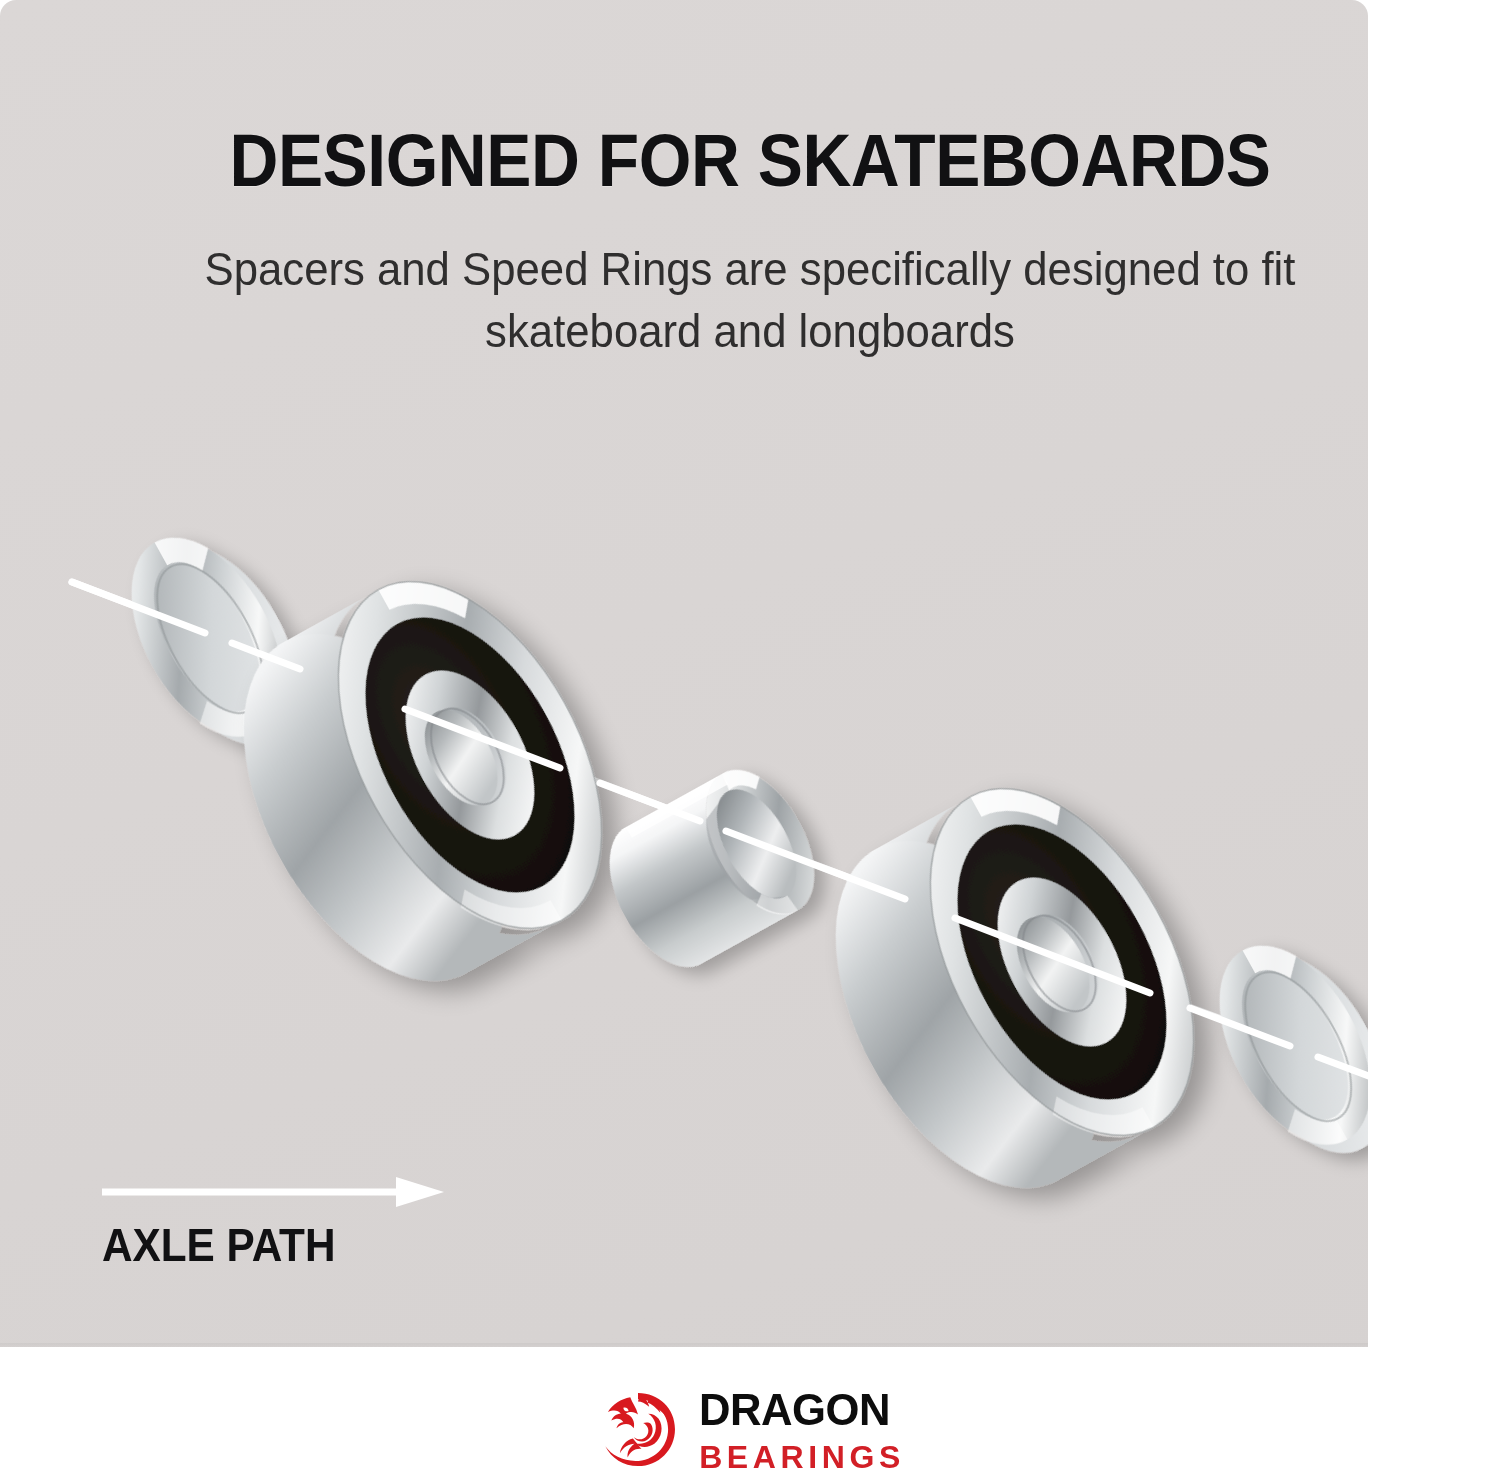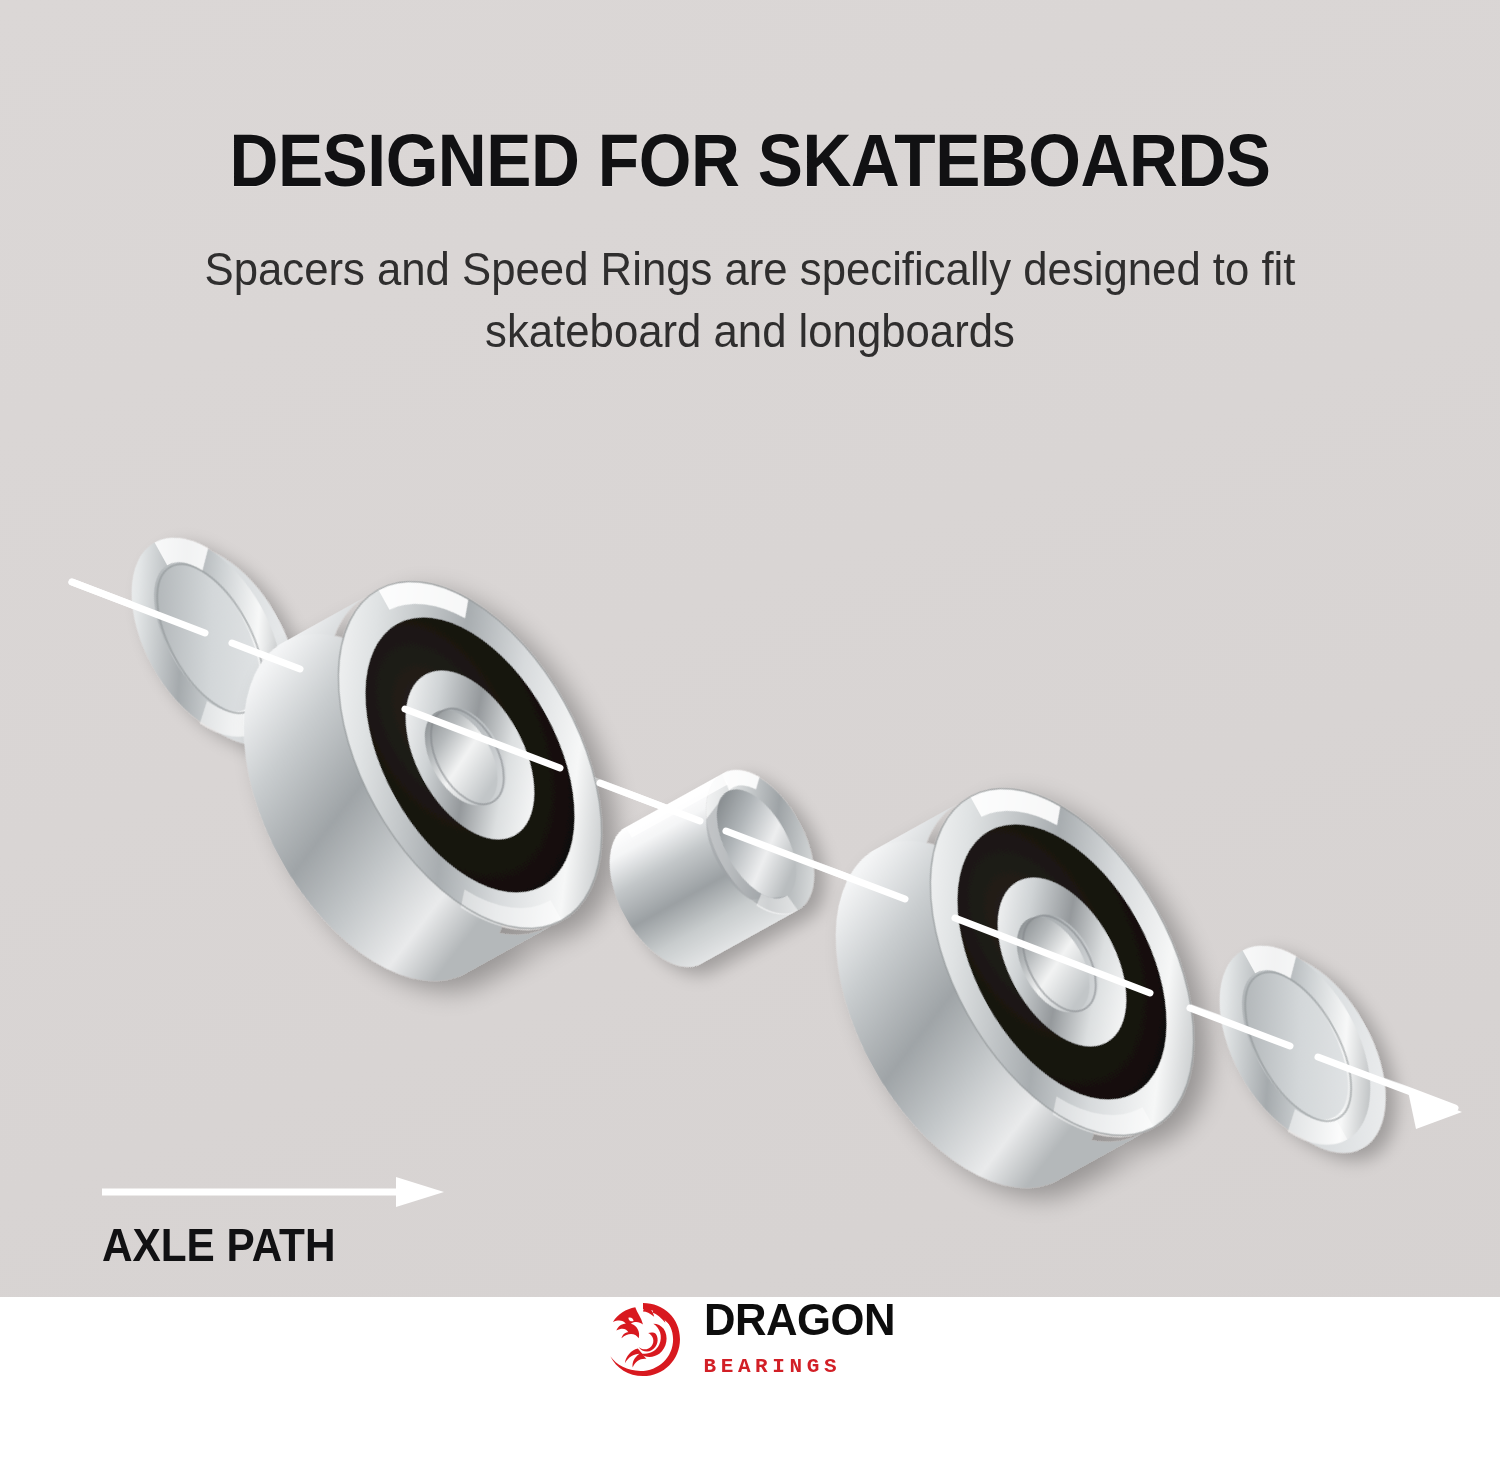--- a/index.html
+++ b/index.html
@@ -2,21 +2,21 @@
 <html><head>
 <meta charset="utf-8">
 <style>
   html,body{margin:0;padding:0;}
   body{
     width:1500px;height:1475px;
     background:#ffffff;
     font-family:"Liberation Sans", sans-serif;
     overflow:hidden;
   }
-  #page{position:relative;width:1500px;height:1475px;overflow:hidden;background:#fff;}
+  #page{position:relative;width:1368px;height:1475px;overflow:hidden;background:#fff;border-radius:16px;}
 
   
   .panel{
     position:absolute;left:0;top:0;width:1500px;height:1349px;
     background:linear-gradient(160deg,#dbd7d6 0%,#d9d5d4 45%,#d6d2d1 100%);
   }
   .panel-edge{
     position:absolute;left:0;top:1343px;width:1500px;height:6px;
     background:linear-gradient(180deg,rgba(0,0,0,.045),rgba(0,0,0,0));
   }
@@ -59,36 +59,36 @@
     position:absolute;left:2px;top:44px;
     font-family:"Liberation Sans", sans-serif;
     font-weight:bold;font-size:47px;line-height:52px;
     letter-spacing:0px;color:#111113;
     transform:scaleX(.9);transform-origin:0 50%;
     white-space:nowrap;
   }
 
   
   .footer{
-    position:absolute;left:0;top:1297px;width:1500px;height:126px;
+    position:absolute;left:0;top:1347px;width:1500px;height:126px;
     background:#ffffff;
-    display:flex;align-items:flex-start;justify-content:center;
+    display:flex;align-items:flex-end;justify-content:center;
   }
   .logo{display:flex;align-items:center;gap:18px;}
   .logo-mark{width:86px;height:86px;flex:0 0 86px;}
   .logo-words{display:flex;flex-direction:column;justify-content:center;}
   .logo-dragon{
     font-family:"Liberation Sans", sans-serif;
     font-weight:bold;font-size:45px;line-height:44px;
     color:#0d0d0d;letter-spacing:-0.5px;
     transform:scaleX(.97);transform-origin:0 50%;
   }
   .logo-bearings{
-    font-family:Liberation Mono, monospace;
-    font-weight:bold;font-size:21px;line-height:30px;
+    font-family:Liberation Sans, sans-serif;
+    font-weight:bold;font-size:32px;line-height:30px;
     color:#d21f26;letter-spacing:4.6px;
     margin-top:10px;
   }
 </style>
 </head>
 <body>
 
 <div id="page">
 
   <div class="panel"></div>

